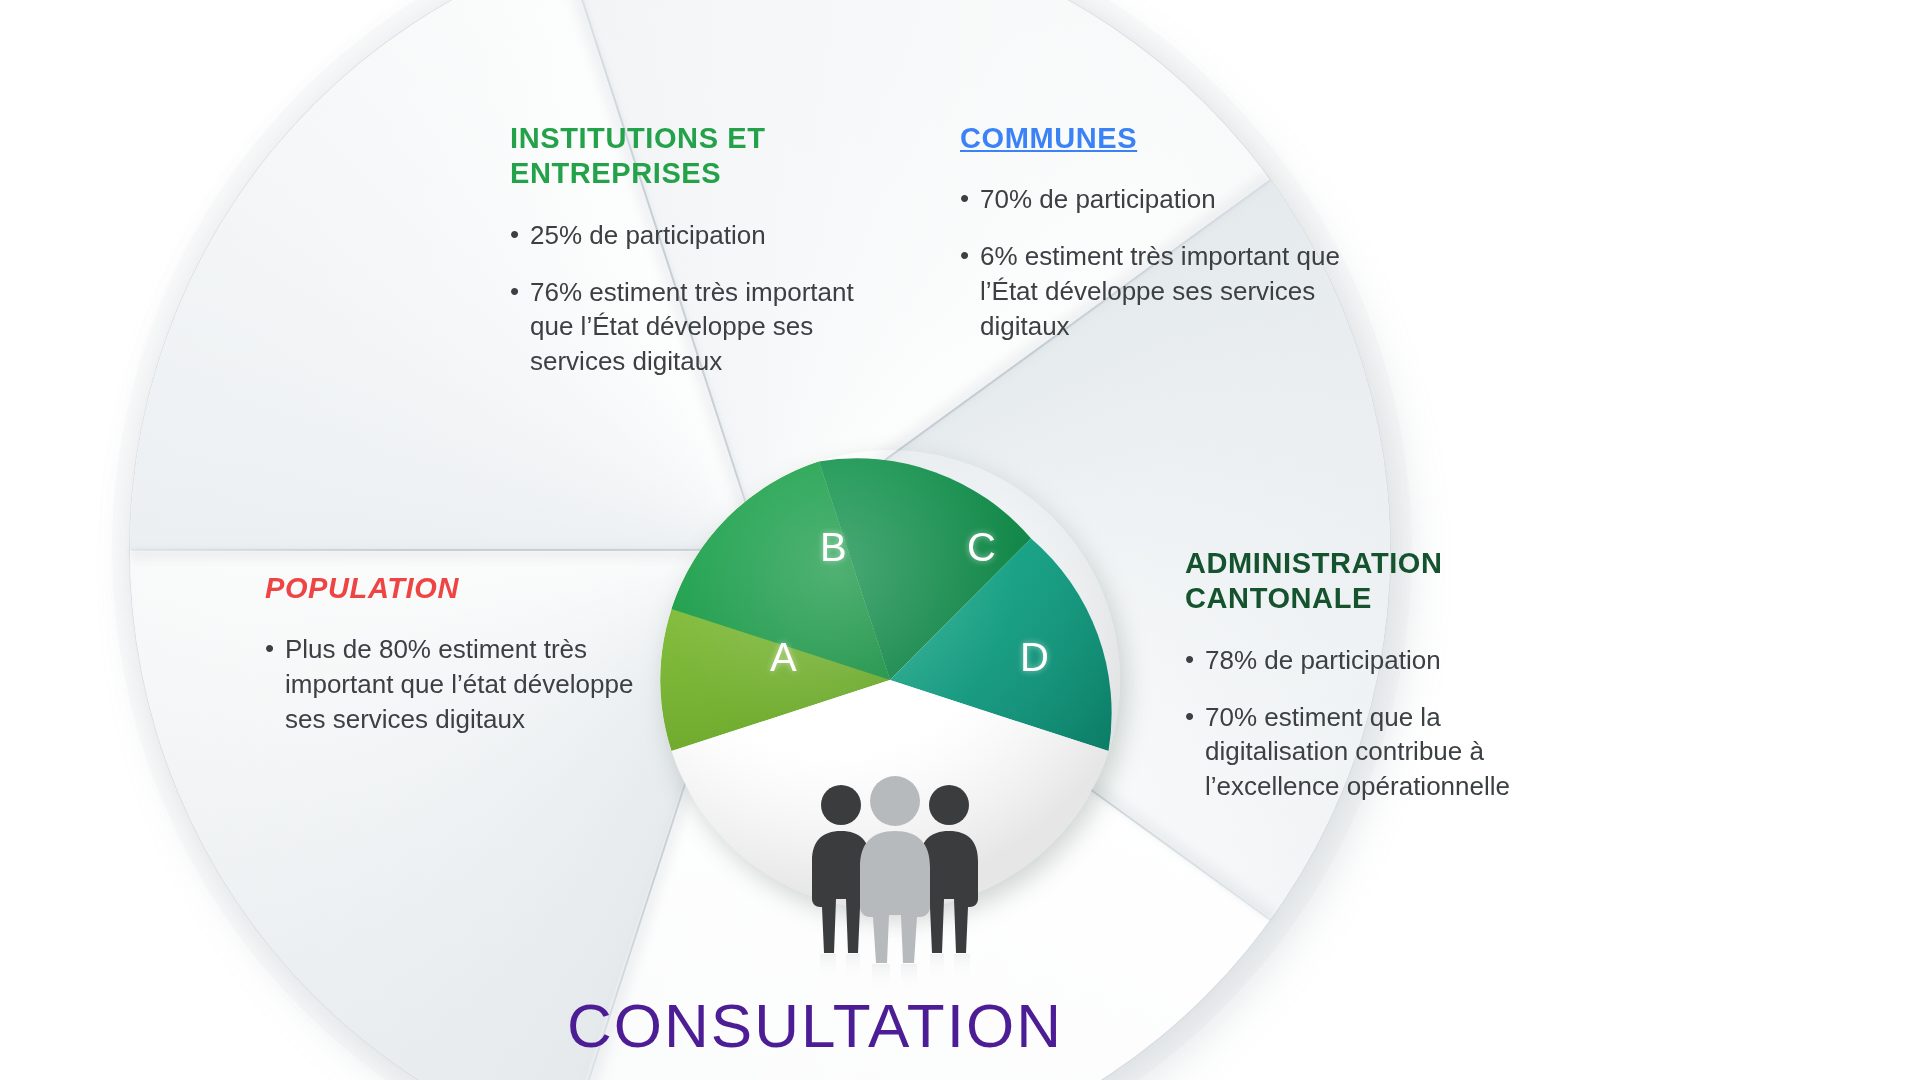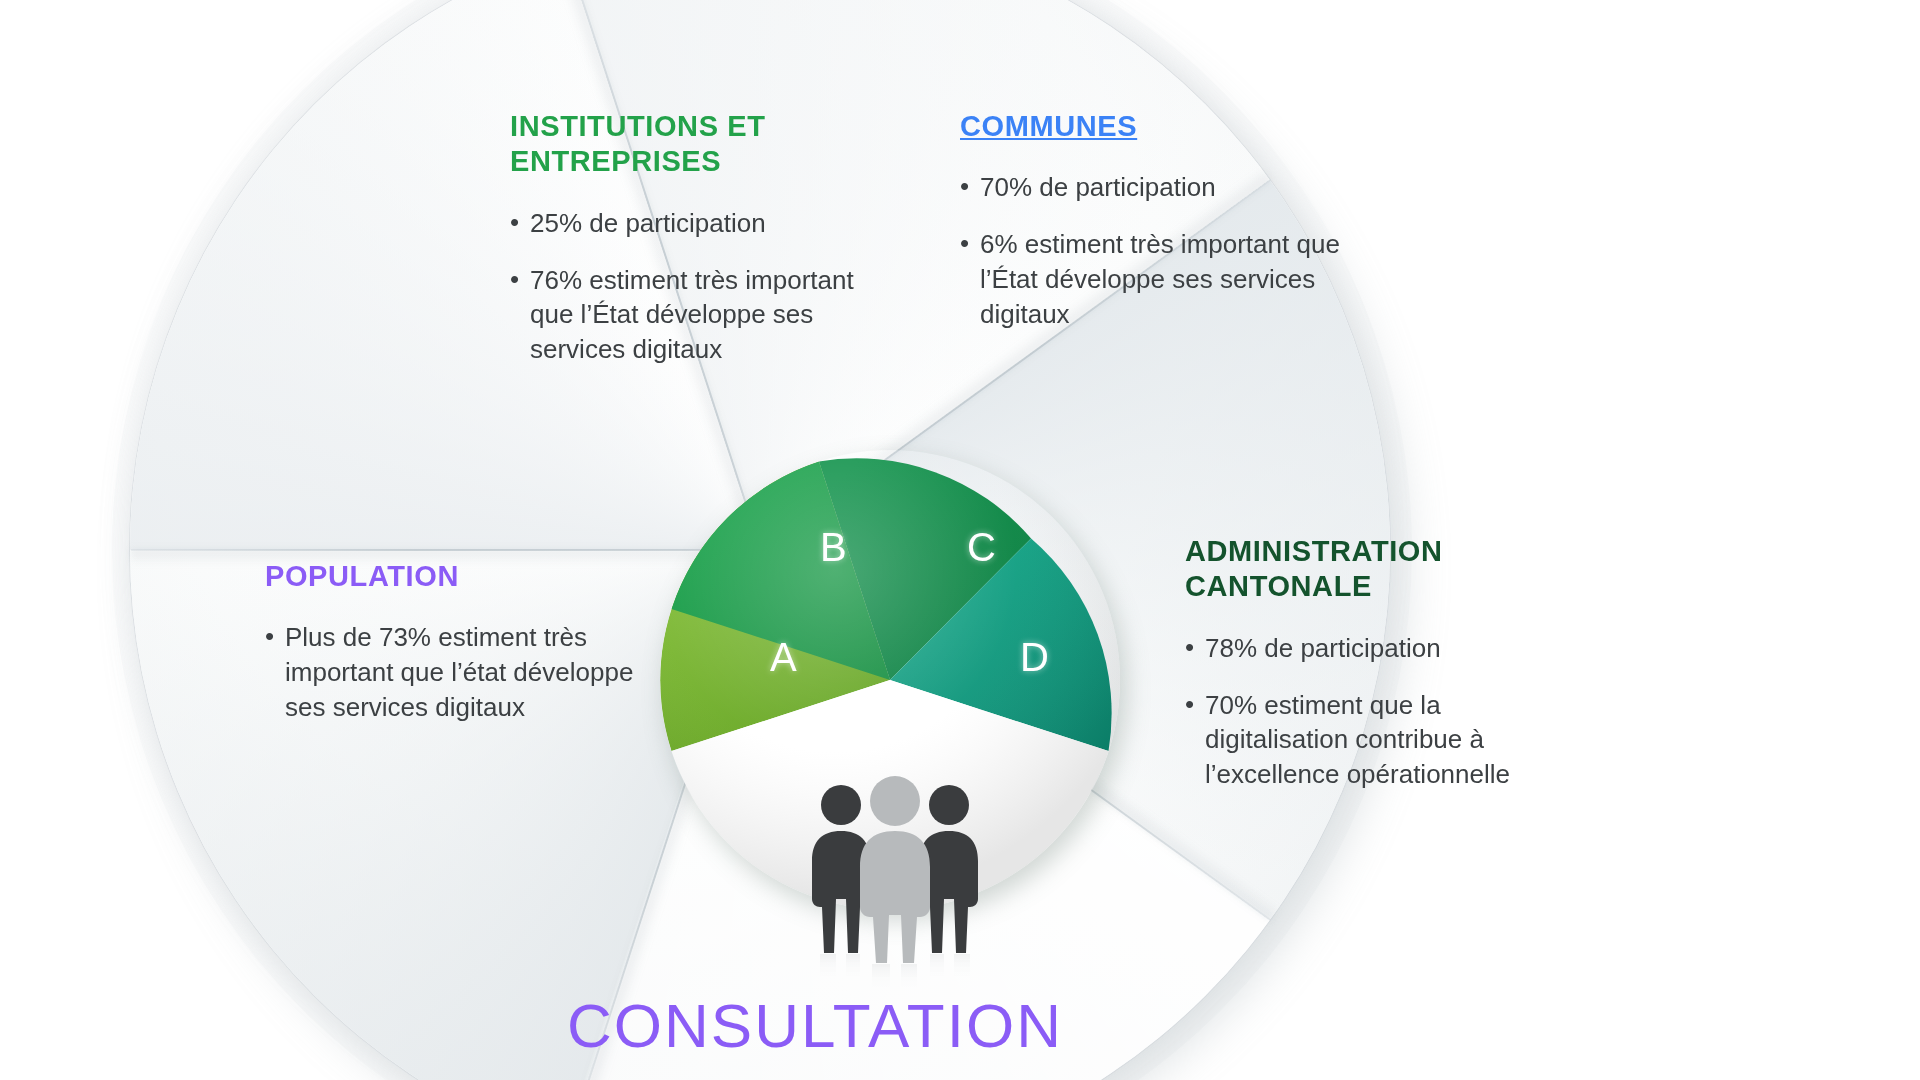--- a/index.html
+++ b/index.html
@@ -134,28 +134,28 @@
   .consultation {
     position: absolute;
     left: 0;
     top: 990px;
     width: 1920px;
     text-align: center;
     font-family: "Liberation Sans", sans-serif;
     font-size: 62px;
     font-weight: 300;
     letter-spacing: 2px;
-    color: #8b5cf6;
+    color: #4c1d95;
   }
   .consultation span { display: inline-block; transform: translateX(-145px); }
 
   
   .block { position: absolute; }
   .block h2 {
-    margin: 4px 0 26px 0;
+    margin: 16px 0 26px 0;
     font-family: "Liberation Sans", sans-serif;
     font-size: 29px;
     font-weight: bold;
     letter-spacing: 0.6px;
     line-height: 1.22;
     text-transform: uppercase;
   }
   .block ul {
     margin: 0;
     padding: 0;
@@ -180,21 +180,21 @@
     font-size: 26px;
   }
 
   #blk-institutions { left: 510px; top: 105px;  width: 390px; }
   #blk-communes     { left: 960px; top: 105px;  width: 380px; }
   #blk-population   { left: 265px; top: 555px;  width: 410px; }
   #blk-administration { left: 1185px; top: 530px; width: 380px; }
 
   #blk-institutions h2 { color: #23a24a; }
   #blk-communes h2     { color: #3b82f6; text-decoration: underline; }
-  #blk-population h2   { color: #8b5cf6; }
+  #blk-population h2   { color: #ef4444; font-style: italic; }
   #blk-administration h2 { color: #14532d; }
 </style>
 </head>
 <body>
 
 <div id="stage">
 
   <div class="outer-halo"></div>
   <div class="outer-disc"></div>
 
@@ -314,21 +314,21 @@
     <h2>COMMUNES</h2>
     <ul>
       <li>70% de participation</li>
       <li>6% estiment très important que l’État développe ses services digitaux</li>
     </ul>
   </div>
 
   <div class="block" id="blk-population">
     <h2>POPULATION</h2>
     <ul>
-      <li>Plus de 73% estiment très important que l’état développe ses services digitaux</li>
+      <li>Plus de 80% estiment très important que l’état développe ses services digitaux</li>
     </ul>
   </div>
 
   <div class="block" id="blk-administration">
     <h2>ADMINISTRATION CANTONALE</h2>
     <ul>
       <li>78% de participation</li>
       <li>70% estiment que la digitalisation contribue à l’excellence opérationnelle</li>
     </ul>
   </div>

